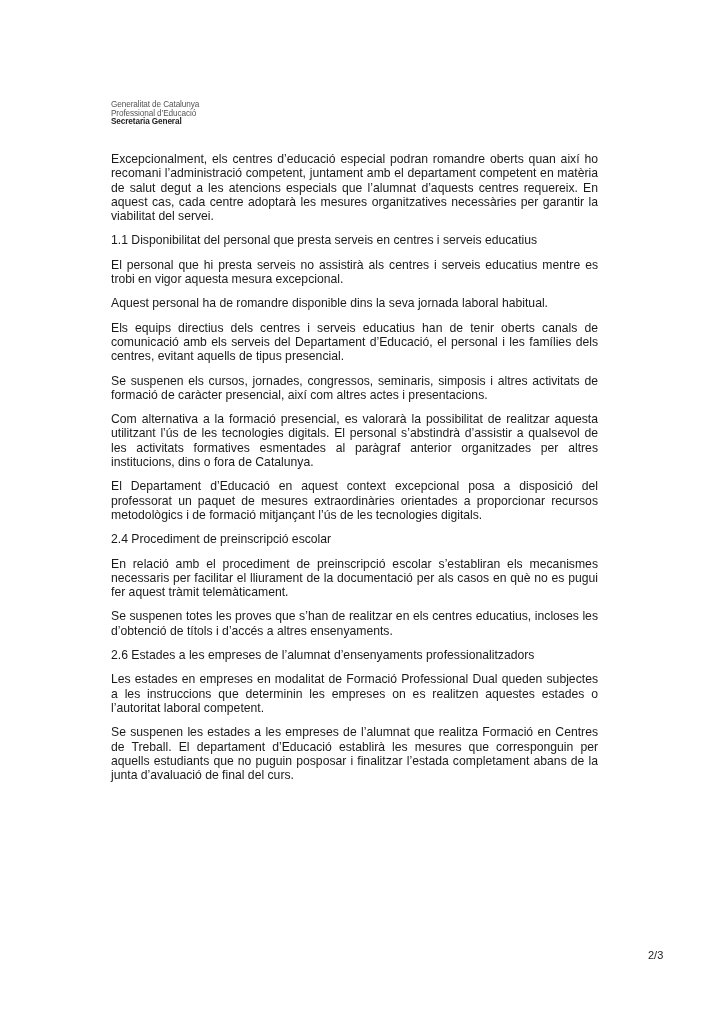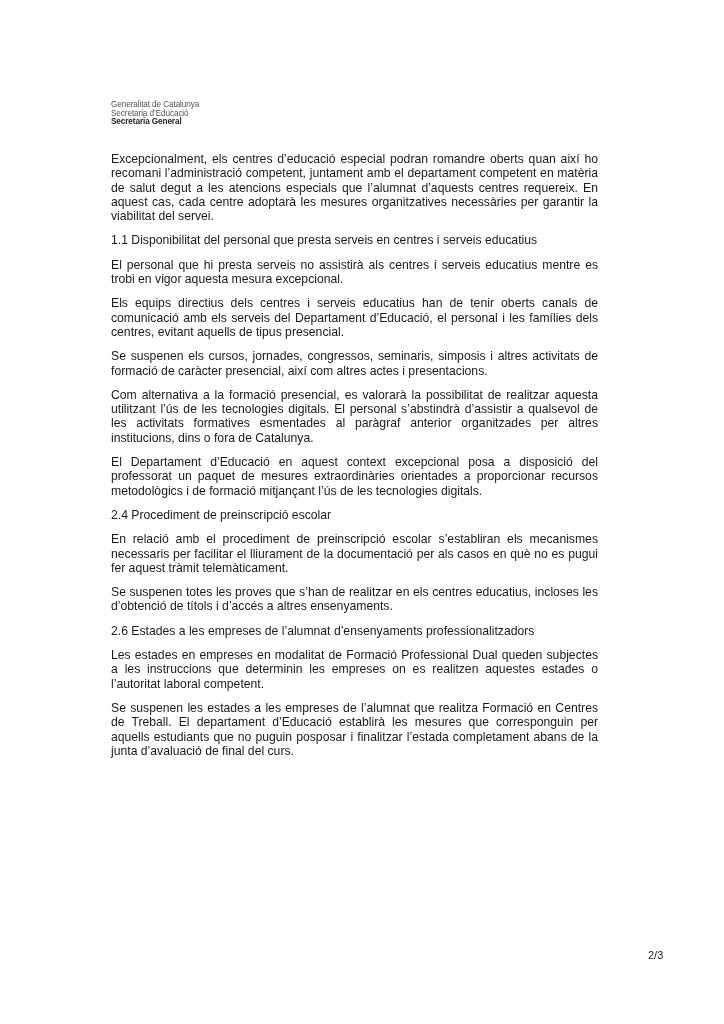--- a/index.html
+++ b/index.html
@@ -11,28 +11,29 @@
     .content p { margin: 0 12px 10px 0; text-align: justify; }
     .content p.heading { text-align: left; }
     .page-number { position: absolute; left: 648px; top: 949px; font-family: "Liberation Sans", sans-serif; font-size: 11px; color: #222; }
   </style>
 </head>
 <body>
 
 <div class="page">
   <div class="header">
     <div>Generalitat de Catalunya</div>
-    <div>Secretaria d’Educació</div>
+    <div>Professional d’Educació</div>
     <div class="bold">Secretaria General</div>
   </div>
 
   <div class="content">
     <p>Excepcionalment, els centres d’educació especial podran romandre oberts quan així ho recomani l’administració competent, juntament amb el departament competent en matèria de salut degut a les atencions especials que l’alumnat d’aquests centres requereix. En aquest cas, cada centre adoptarà les mesures organitzatives necessàries per garantir la viabilitat del servei.</p>
     <p class="heading">1.1 Disponibilitat del personal que presta serveis en centres i serveis educatius</p>
     <p>El personal que hi presta serveis no assistirà als centres i serveis educatius mentre es trobi en vigor aquesta mesura excepcional.</p>
+    <p>Aquest personal ha de romandre disponible dins la seva jornada laboral habitual.</p>
     <p>Els equips directius dels centres i serveis educatius han de tenir oberts canals de comunicació amb els serveis del Departament d’Educació, el personal i les famílies dels centres, evitant aquells de tipus presencial.</p>
     <p>Se suspenen els cursos, jornades, congressos, seminaris, simposis i altres activitats de formació de caràcter presencial, així com altres actes i presentacions.</p>
     <p>Com alternativa a la formació presencial, es valorarà la possibilitat de realitzar aquesta utilitzant l’ús de les tecnologies digitals. El personal s’abstindrà d’assistir a qualsevol de les activitats formatives esmentades al paràgraf anterior organitzades per altres institucions, dins o fora de Catalunya.</p>
     <p>El Departament d’Educació en aquest context excepcional posa a disposició del professorat un paquet de mesures extraordinàries orientades a proporcionar recursos metodològics i de formació mitjançant l’ús de les tecnologies digitals.</p>
     <p class="heading">2.4 Procediment de preinscripció escolar</p>
     <p>En relació amb el procediment de preinscripció escolar s’establiran els mecanismes necessaris per facilitar el lliurament de la documentació per als casos en què no es pugui fer aquest tràmit telemàticament.</p>
     <p>Se suspenen totes les proves que s’han de realitzar en els centres educatius, incloses les d’obtenció de títols i d’accés a altres ensenyaments.</p>
     <p class="heading">2.6 Estades a les empreses de l’alumnat d’ensenyaments professionalitzadors</p>
     <p>Les estades en empreses en modalitat de Formació Professional Dual queden subjectes a les instruccions que determinin les empreses on es realitzen aquestes estades o l’autoritat laboral competent.</p>
     <p>Se suspenen les estades a les empreses de l’alumnat que realitza Formació en Centres de Treball. El departament d’Educació establirà les mesures que corresponguin per aquells estudiants que no puguin posposar i finalitzar l’estada completament abans de la junta d’avaluació de final del curs.</p>

